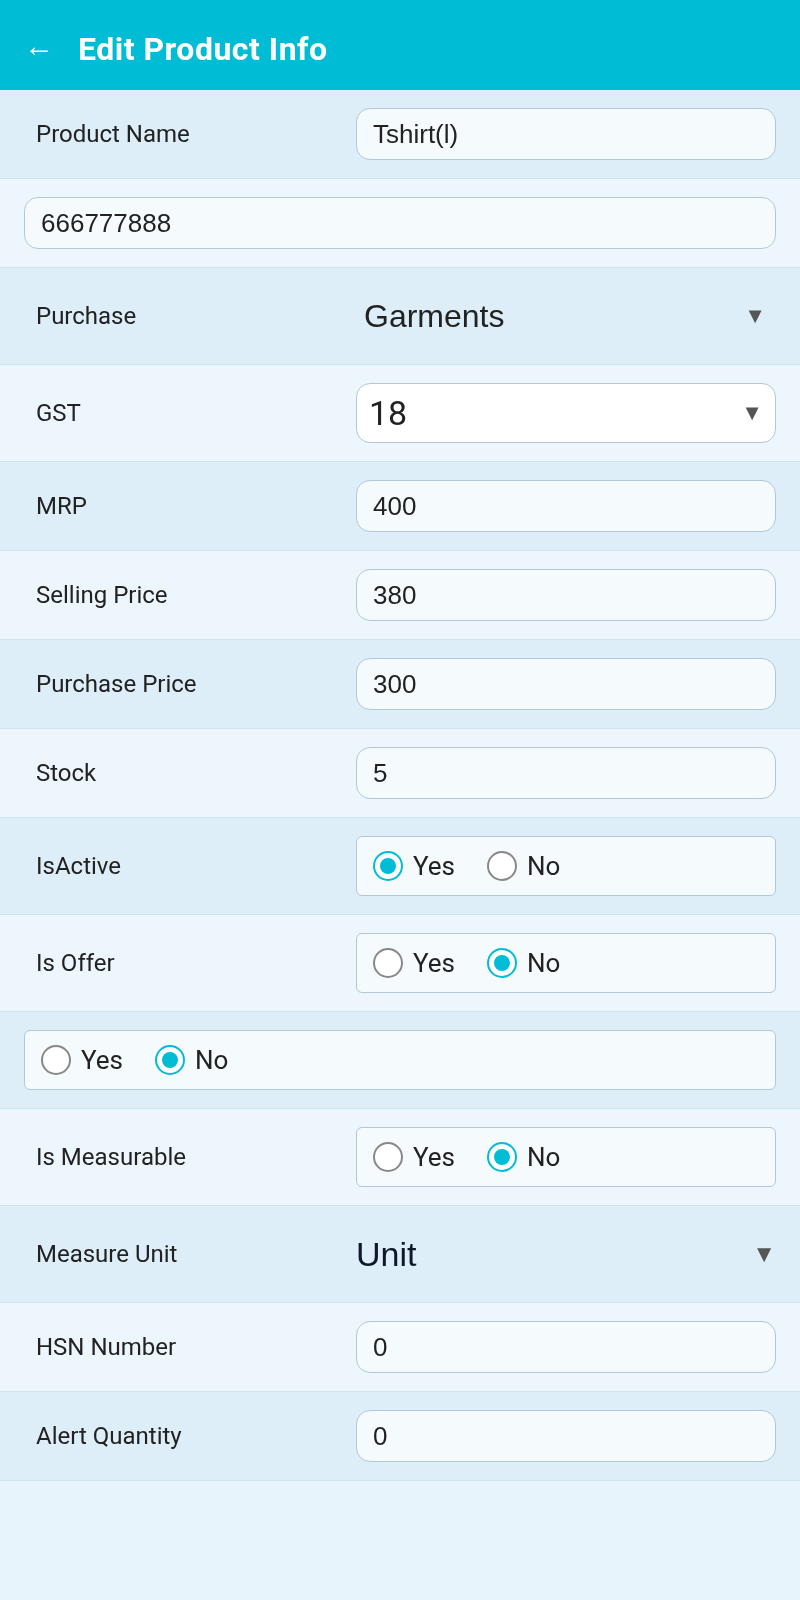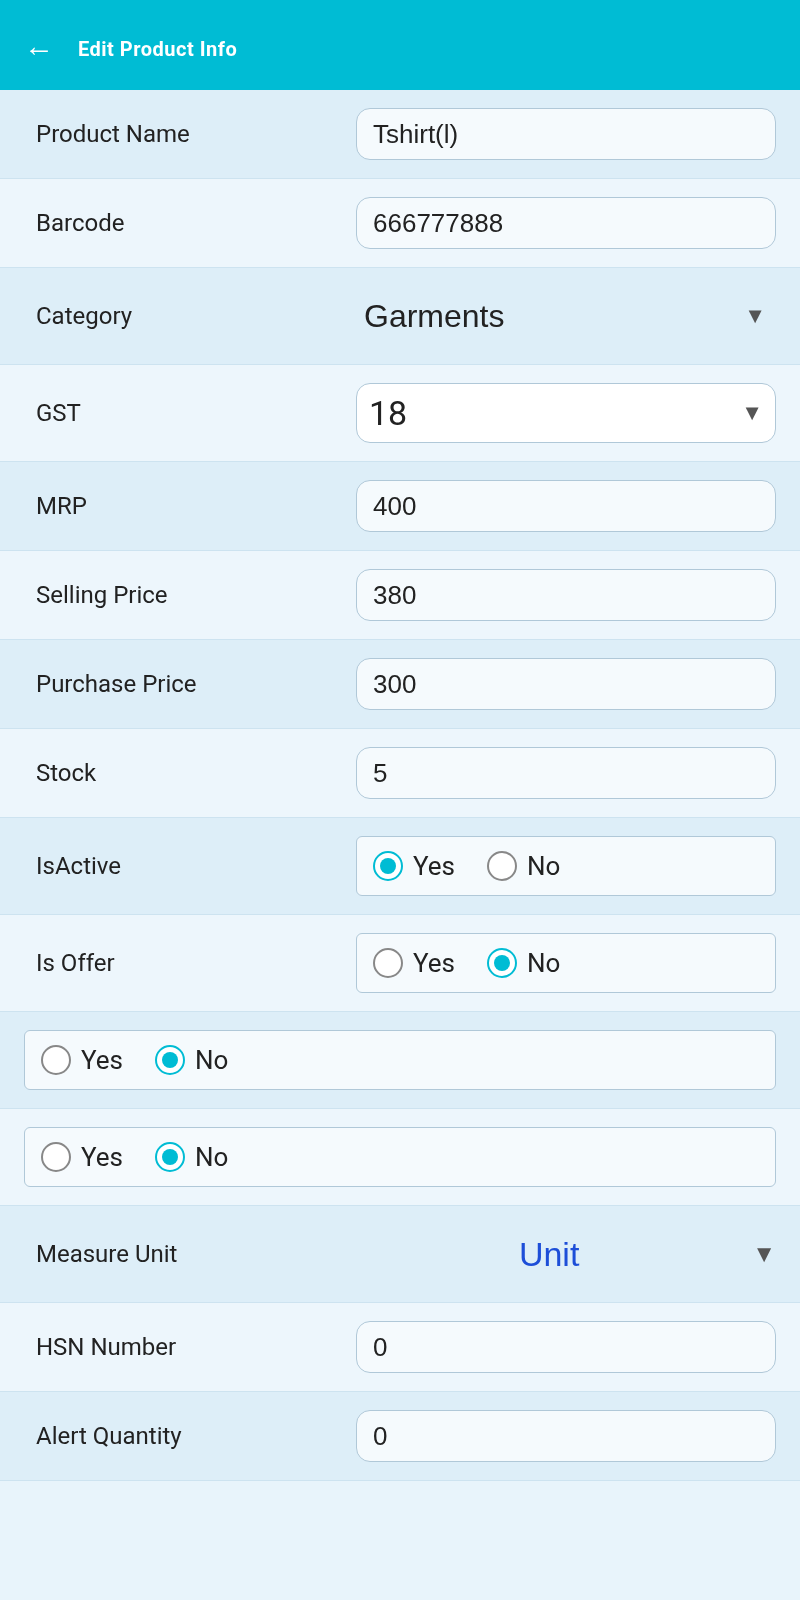--- a/index.html
+++ b/index.html
@@ -19,21 +19,21 @@
     }
     .header-back {
       color: white;
       font-size: 30px;
       font-weight: bold;
       margin-right: 24px;
       cursor: pointer;
     }
     .header-title {
       color: white;
-      font-size: 20px;
+      font-size: 32px;
       font-weight: bold;
       letter-spacing: 0.5px;
       margin-top: 8px;
     }
     .form-container {
       background: #e8f4fb;
       padding: 0;
     }
     .form-row {
       display: flex;
@@ -159,28 +159,27 @@
       flex: 1;
       display: flex;
       align-items: center;
     }
     .measure-unit-select {
       flex: 1;
       height: 60px;
       border: none;
       background: transparent;
       font-size: 34px;
-      color: #1d4ed8;
+      color: #0f172a;
       appearance: none;
       -webkit-appearance: none;
       padding: 0 50px 0 0;
       cursor: pointer;
       outline: none;
       font-weight: 400;
-      text-align: center;
     }
     .measure-unit-arrow {
       font-size: 24px;
       color: #555;
       pointer-events: none;
       margin-left: -40px;
     }
   </style>
 </head>
 <body>
@@ -191,26 +190,25 @@
 </div>
 
 <div class="form-container">
 
   <div class="form-row">
     <span class="field-label">Product Name</span>
     <input class="field-input" type="text" value="Tshirt(l)" style="">
   </div>
 
   <div class="form-row">
-    <span class="field-label">Barcode</span>
     <input class="field-input" type="text" value="666777888" style="">
   </div>
 
   <div class="form-row">
-    <span class="field-label">Category</span>
+    <span class="field-label">Purchase</span>
     <div class="dropdown-wrapper">
       <select class="dropdown-select">
         <option>Garments</option>
         <option>Electronics</option>
         <option>Food</option>
         <option>Other</option>
       </select>
       <span class="dropdown-arrow">▼</span>
     </div>
   </div>
@@ -284,20 +282,21 @@
       <div class="radio-option">
         <div class="radio-circle selected">
           <div class="radio-inner"></div>
         </div>
         <span class="radio-label">No</span>
       </div>
     </div>
   </div>
 
   <div class="form-row">
+    <span class="field-label">Is Measurable</span>
     <div class="radio-group">
       <div class="radio-option">
         <div class="radio-circle"></div>
         <span class="radio-label">Yes</span>
       </div>
       <div class="radio-option">
         <div class="radio-circle selected">
           <div class="radio-inner"></div>
         </div>
         <span class="radio-label">No</span>

